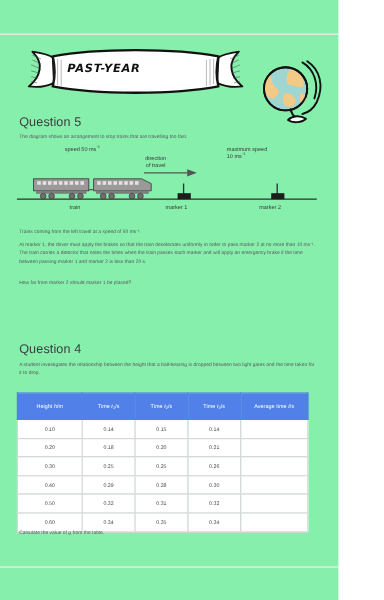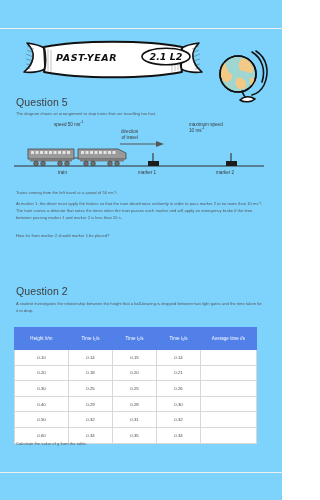--- a/index.html
+++ b/index.html
@@ -12,21 +12,21 @@
     height: 500px;
     overflow: hidden;
     font-family: "Liberation Sans", sans-serif;
     color: #3c3c3c;
     position: relative;
   }
   .page {
     position: relative;
     width: 282px;
     height: 500px;
-    background: #7dd3fc;
+    background: #86efac;
   }
   .rule {
     position: absolute;
     left: 0;
     width: 282px;
     height: 1px;
     background: #f0f0f2;
   }
   .rule-top { top: 28px; }
   .rule-bottom { top: 472px; }
@@ -206,26 +206,20 @@
       <g stroke="#444" stroke-width="0.45" opacity="0.7">
         <line x1="27" y1="11" x2="27" y2="32"></line>
           <line x1="30" y1="11" x2="30" y2="33"></line>
         <line x1="33" y1="12" x2="33" y2="34"></line>
         <line x1="160" y1="11" x2="160" y2="32"></line>
           <line x1="157" y1="11" x2="157" y2="33"></line>
         <line x1="154" y1="12" x2="154" y2="34"></line>
       </g>
     </svg>
     <div class="banner-title">PAST-YEAR</div>
-    <div class="banner-code-wrap">
-      <svg width="52" height="19" viewBox="0 0 52 19" style="position:absolute;left:0;top:0;">
-        <ellipse cx="26" cy="9.5" rx="24" ry="8.3" fill="#ffffff" stroke="#111" stroke-width="1.6"></ellipse>
-      </svg>
-      <div class="banner-code">2.1 L2</div>
-    </div>
   </div>
 
   <div class="globe">
     <svg width="58" height="60" viewBox="0 0 58 60">
       <path d="M40,8 C50,14 54,26 50,38" fill="none" stroke="#111" stroke-width="1.6" stroke-linecap="round"></path>
       <path d="M44,7 C55,14 58,28 52,41 C49,47 44,50 40,51" fill="none" stroke="#111" stroke-width="1.6" stroke-linecap="round"></path>
       <circle cx="26" cy="30" r="18" fill="#9fd6d2" stroke="#111" stroke-width="1.6"></circle>
       <path d="M12,18 C16,22 14,27 18,29 C22,31 20,36 16,38 C13,39 10,36 9,32 C8,26 9,21 12,18 Z" fill="#f3c986"></path>
       <path d="M30,14 C36,15 40,19 41,24 C42,29 38,30 35,28 C32,26 30,28 28,26 C26,23 27,16 30,14 Z" fill="#f3c986"></path>
       <path d="M25,34 C29,33 33,35 34,39 C35,43 32,46 28,45 C24,44 22,39 25,34 Z" fill="#f3c986"></path>
@@ -309,21 +303,21 @@
 
     <div class="diag-label lbl-train">train</div>
     <div class="diag-label lbl-marker1">marker 1</div>
     <div class="diag-label lbl-marker2">marker 2</div>
   </div>
 
   <div class="body-text t-para1">Trains coming from the left travel at a speed of 50 ms⁻¹.</div>
   <div class="body-text t-para2">At marker 1, the driver must apply the brakes so that the train decelerates uniformly in order to pass marker 2 at no more than 10 ms⁻¹. The train carries a detector that notes the times when the train passes each marker and will apply an emergency brake if the time between passing marker 1 and marker 2 is less than 20 s.</div>
   <div class="body-text t-para3">How far from marker 2 should marker 1 be placed?</div>
 
-  <div class="q-heading q2-heading">Question 2</div>
+  <div class="q-heading q2-heading">Question 4</div>
   <div class="body-text t-intro2">A student investigates the relationship between the height that a ball-bearing is dropped between two light gates and the time taken for it to drop.</div>
 
   <div class="tbl-wrap">
     <table>
       <colgroup>
           <col class="c1">
           <col class="c2">
           <col class="c3">
           <col class="c4">
           <col class="c5">

